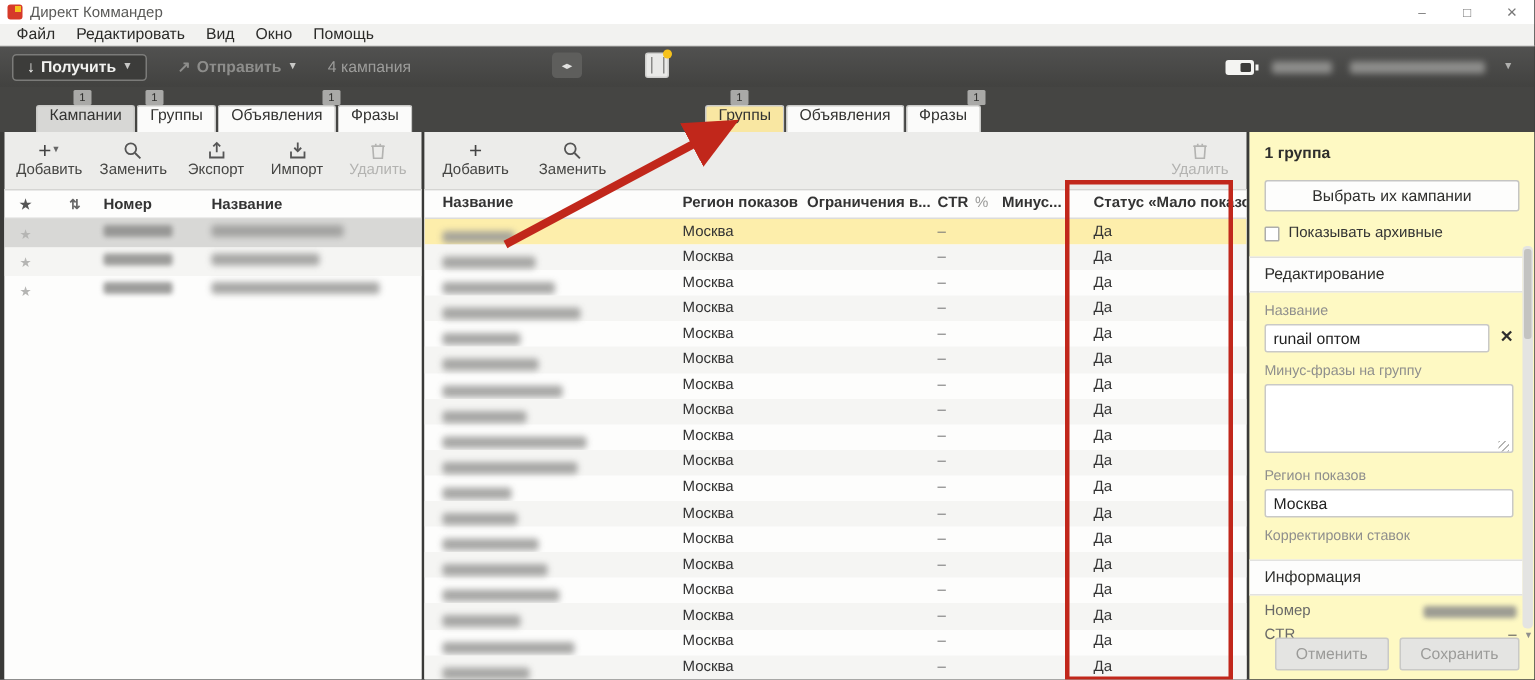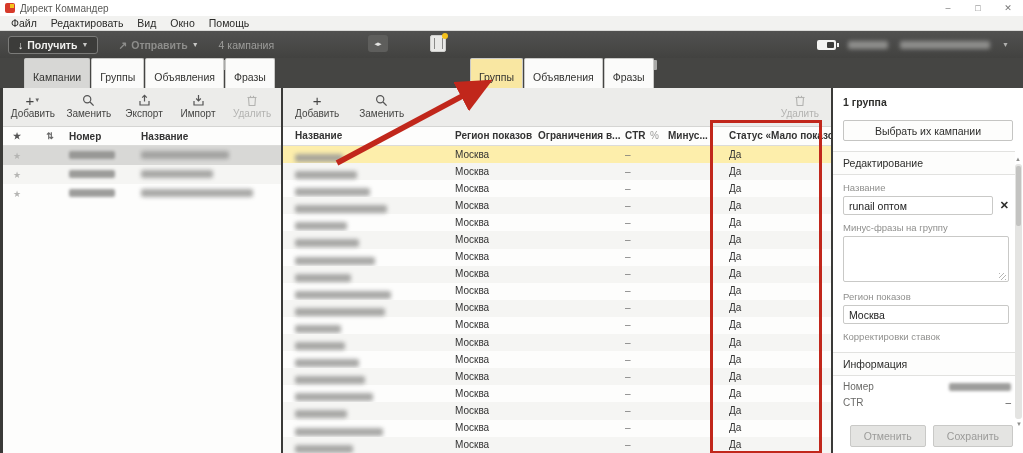--- a/index.html
+++ b/index.html
@@ -35,30 +35,30 @@
   .icon-battery::after { content:""; position:absolute; right:-3px; top:3px; width:2px; height:4px; background:#f4f4f2; }
   .redact { display:inline-block; height:8px; border-radius:2px; background:#9a9a98; filter:blur(2px); opacity:.85; }
   .redact.dark { background:#8d8d8b; filter:blur(1.6px); }
   .dark-right .chev { font-size:7px; color:#b0b0ae; }
 
   
   .tabstrip { height:30px; background:#454543; position:relative; }
   .tab-group { position:absolute; bottom:0; display:flex; }
   .tab-group.left { left:24px; }
   .tab-group.mid { left:470px; }
-  .tab { font-size:10.5px; color:#333331; background:#fbfbfa; border:1px solid #c9c9c7; border-bottom:none; border-radius:2px 2px 0 0; padding:12px 8px 5px; margin-right:1px; white-space:nowrap; }
+  .tab { font-size:10.5px; color:#333331; background:#fbfbfa; border:1px solid #c9c9c7; border-bottom:none; border-radius:2px 2px 0 0; padding:0 8px 5px; margin-right:1px; white-space:nowrap; }
   .tab.active-grey { background:#d7d7d5; }
   .tab.active-yellow { background:#f9e7a2; }
   .count-badge { position:absolute; top:2px; width:12px; height:10px; background:#a9a9a7; color:#2c2c2a; font-size:7.5px; line-height:10px; text-align:center; border-radius:1px; }
 
   
   .workspace { position:absolute; top:88px; left:0; right:0; bottom:0; display:flex; }
   .panel-left { width:283px; flex:0 0 auto; background:#ececea; border-left:3px solid #3a3a38; border-right:2px solid #3a3a38; display:flex; flex-direction:column; }
   .panel-mid { flex:1; background:#ececea; border-right:2px solid #3a3a38; display:flex; flex-direction:column; position:relative; }
-  .panel-right { width:190px; flex:0 0 auto; background:#ffffff; position:relative; font-size:10.5px; }
+  .panel-right { width:190px; flex:0 0 auto; background:#fef9c3; position:relative; font-size:10.5px; }
 
   .panel-toolbar { height:38px; display:flex; align-items:flex-start; padding:5px 12px 0; gap:20px; flex:0 0 auto; }
   .tool-btn { display:flex; flex-direction:column; align-items:center; gap:1px; font-size:10px; color:#454543; min-width:34px; }
   .tool-btn .ticon { height:14px; display:flex; align-items:center; justify-content:center; }
   .tool-btn.disabled { color:#b3b3b1; }
   .tool-btn.push-right { margin-left:auto; }
   .plus-glyph { font-size:15px; font-weight:400; color:#444; line-height:13px; }
   .caret { font-size:6px; color:#666; vertical-align:4px; }
 
   
@@ -450,20 +450,24 @@
           </div>
         </div>
     </div>
 
     <div class="anno-rect"></div>
   </div>
 
   <div class="panel-right">
     <div class="rp-title">1 группа</div>
     <div class="rp-select-btn">Выбрать их кампании</div>
+    <div class="rp-check">
+      <span class="checkbox"></span>
+      <span>Показывать архивные</span>
+    </div>
     <div class="rp-band">
       <span>Редактирование</span>
       <span class="scroll-arrow">▲</span>
     </div>
     <div class="rp-fields">
       <div class="field-label">Название</div>
       <div class="name-row">
         <input class="rp-input" value="runail оптом" style="">
         <span class="clear-x">✕</span>
       </div>

